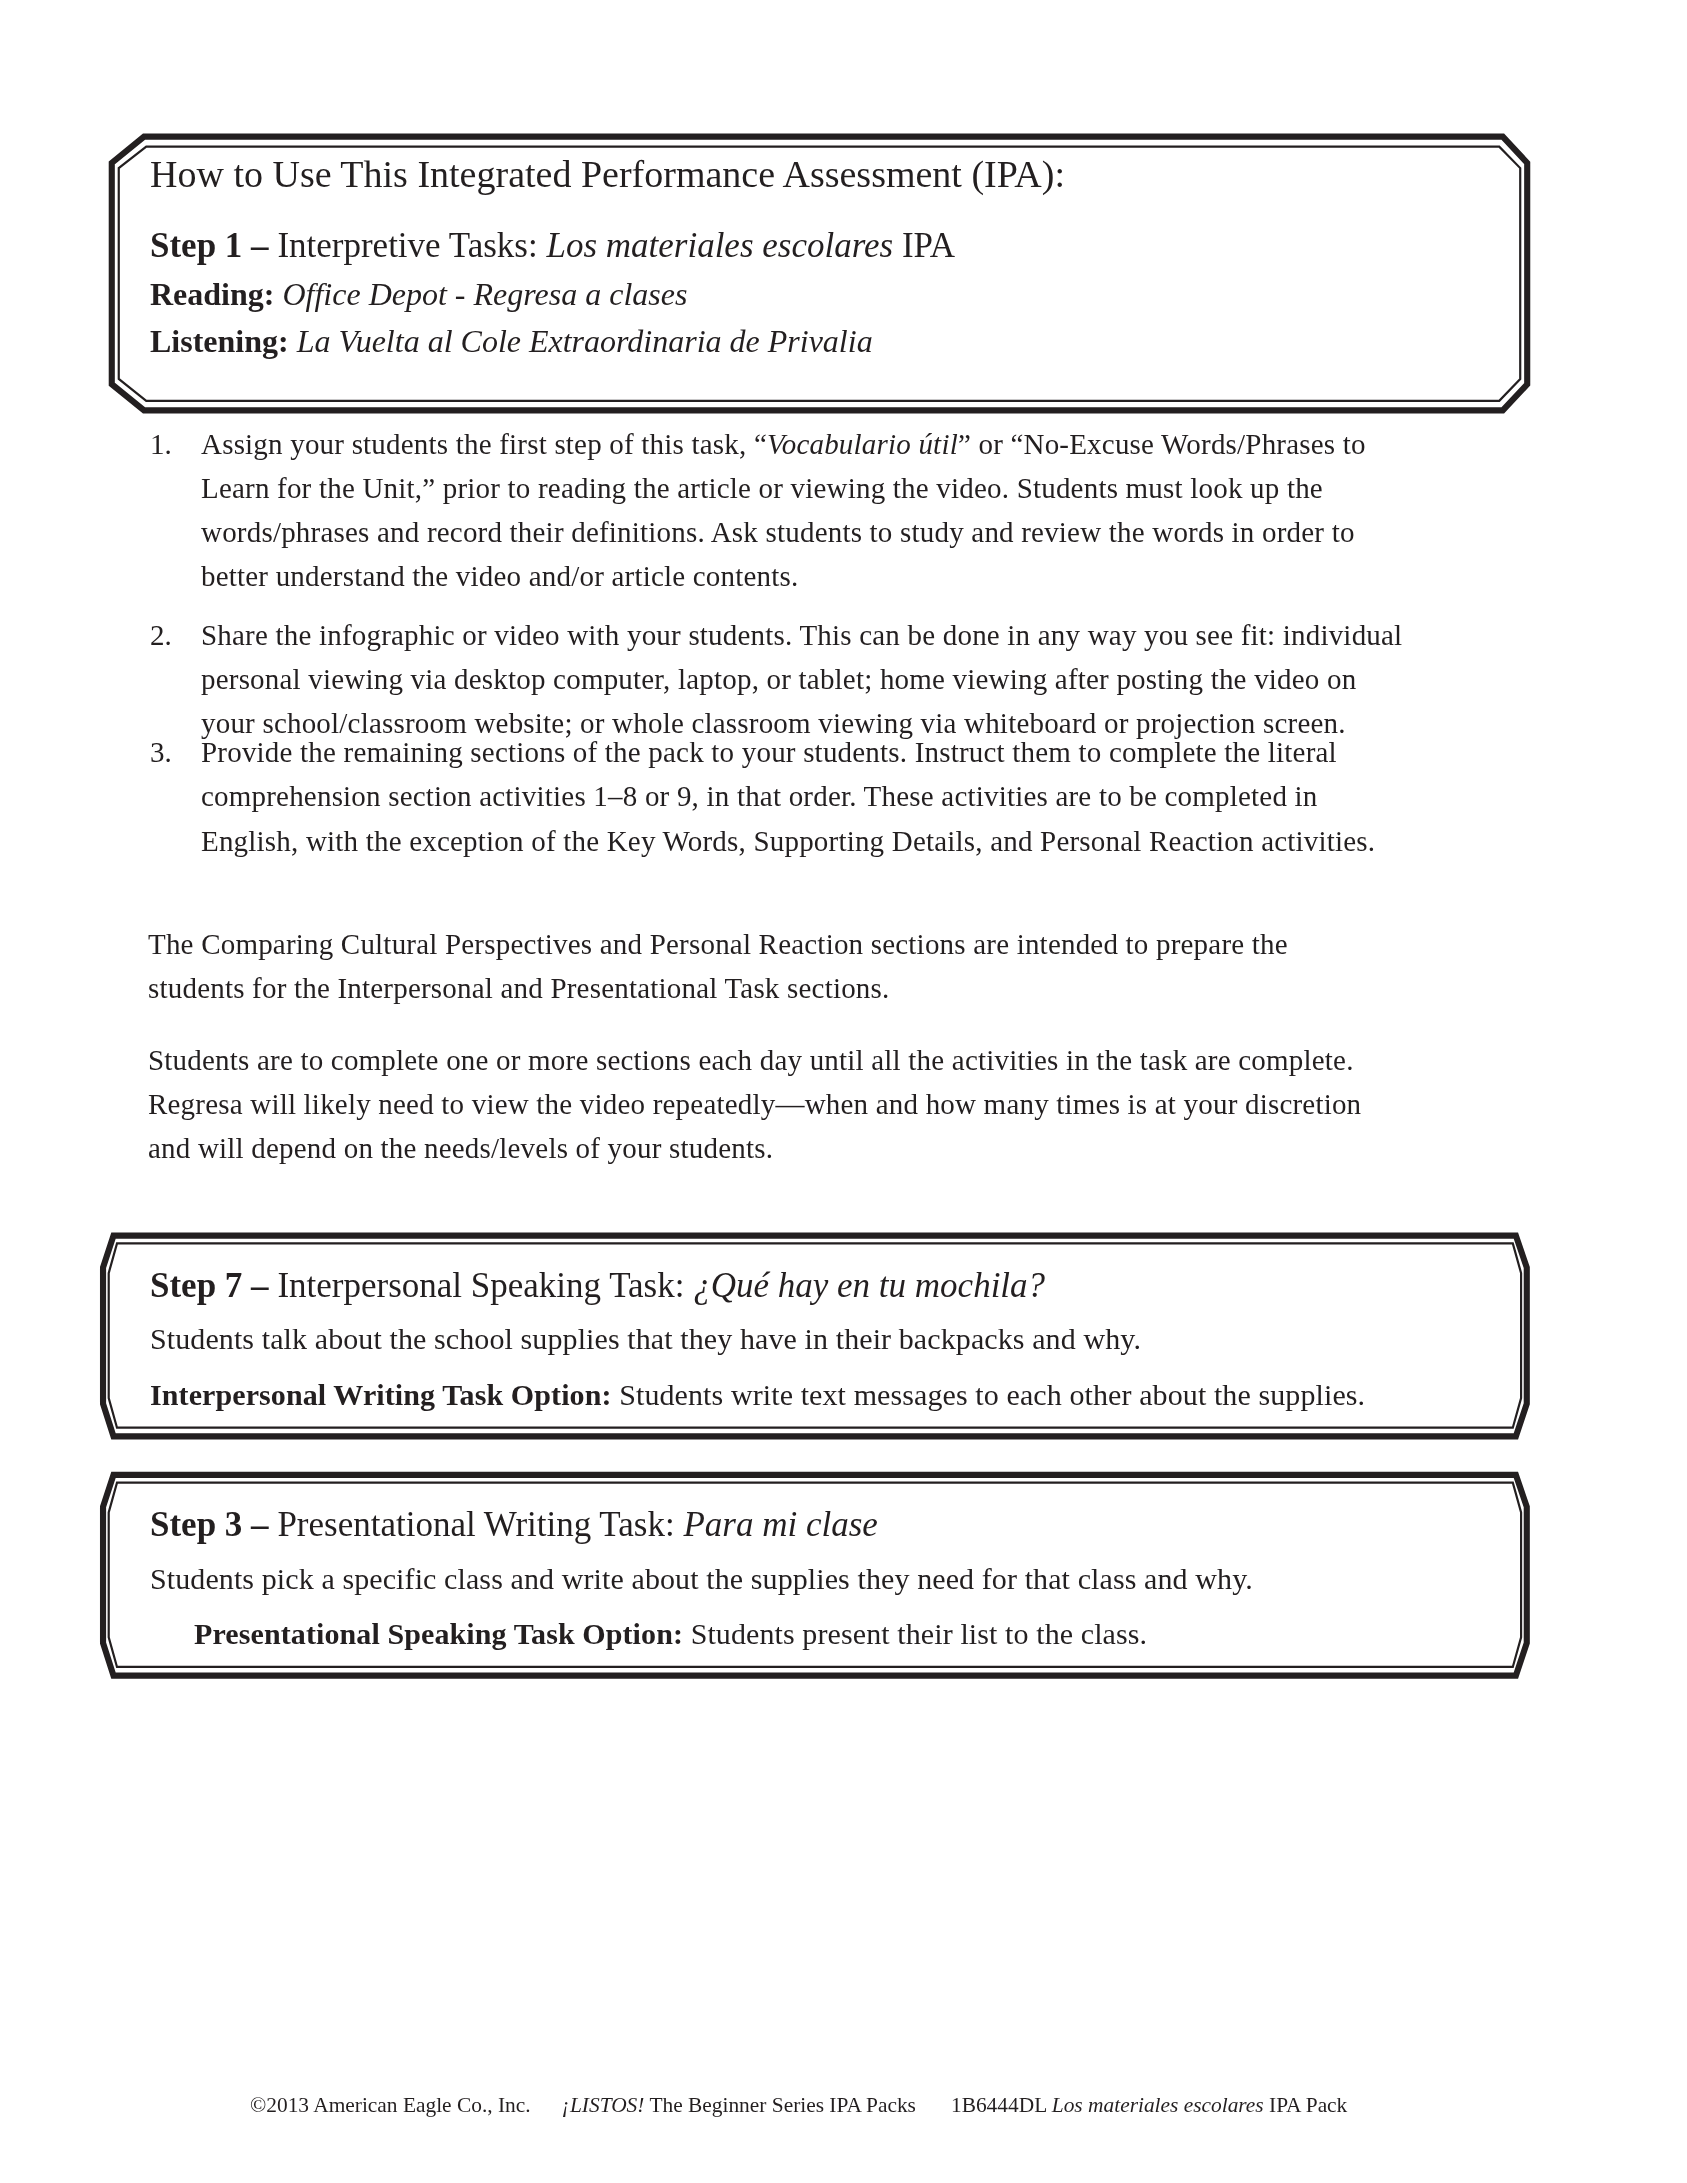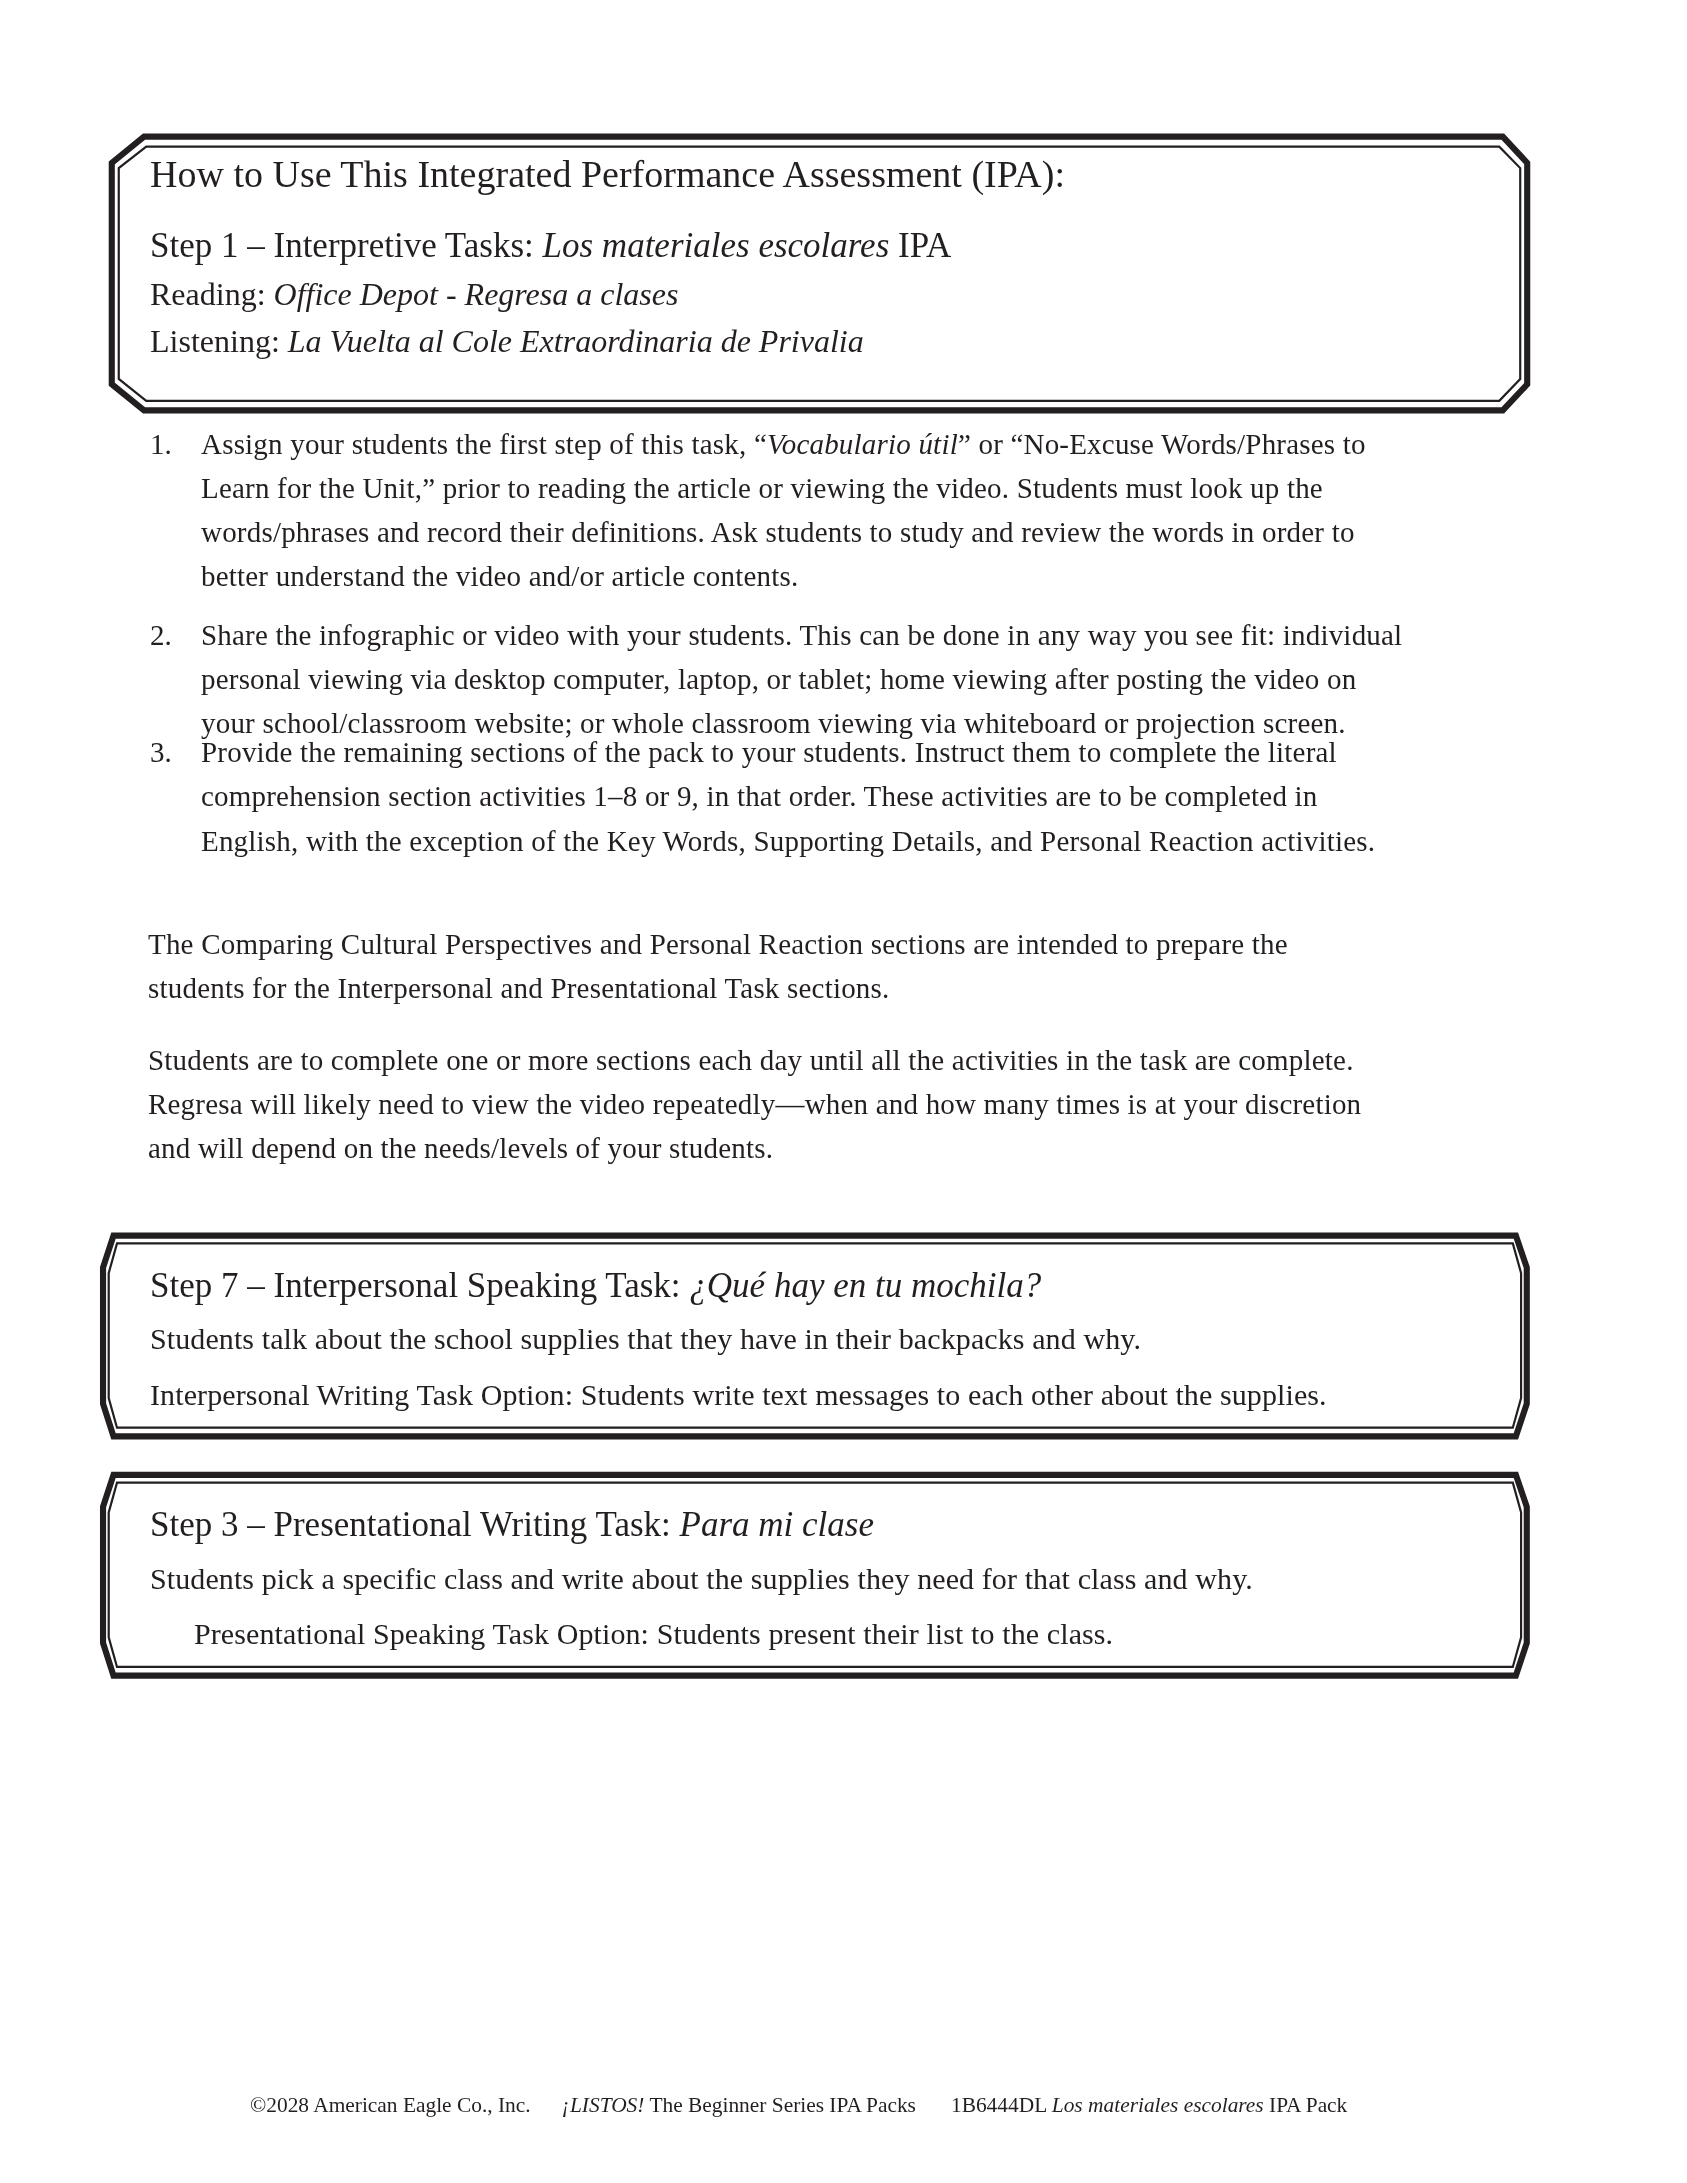--- a/index.html
+++ b/index.html
@@ -1,21 +1,21 @@
 <!DOCTYPE html>
 <html style="font-size:7px"><head>
 <meta charset="utf-8">
 <style>
   html, body { margin: 0; padding: 0; background: #ffffff; }
   body { width: 1687px; height: 2183px; position: relative; overflow: hidden;
          font-family: "Liberation Serif", "DejaVu Serif", serif; color: #231f20; }
   .frame { position: absolute; left: 0; top: 0; width: 1687px; height: 2183px; pointer-events: none; }
   .frame polygon { fill: none; stroke: #231f20; }
   .line { position: absolute; white-space: nowrap; line-height: 1; }
-  .b { font-weight: normal; }
+  .b { font-weight: bold; }
   .i { font-style: italic; }
   .title { font-size: 38px; font-weight: normal; }
   .stephead { font-size: 35px; }
   .src { font-size: 32px; }
   .body { font-size: 29px; letter-spacing: 0.2px; }
   .boxtext { font-size: 30px; letter-spacing: 0.1px; }
   .num { position: absolute; font-size: 29px; line-height: 1; }
   .footer { font-size: 21.4px; }
   .gap { display: inline-block; }
 </style>
@@ -112,18 +112,18 @@
     <span class="i">Para mi clase</span>
   </div>
   <div class="line boxtext" style="left:150px; top:1564px;">Students pick a specific class and write about the supplies they need for that class and why.</div>
   <div class="line boxtext" style="left:150px; top:1619px;margin-left:44px;">
     <span class="b">Presentational Speaking Task Option:</span>
     <span>Students present their list to the class.</span>
   </div>
 </div>
 
 <div class="line footer" style="left:250px; top:2095px;">
-  <span>©2028 American Eagle Co., Inc.</span><span class="gap" style="width:31px"></span><span class="i">¡LISTOS!</span>
+  <span>©2013 American Eagle Co., Inc.</span><span class="gap" style="width:31px"></span><span class="i">¡LISTOS!</span>
   <span>The Beginner Series IPA Packs</span><span class="gap" style="width:35px"></span><span>1B6444DL</span>
   <span class="i">Los materiales escolares</span>
   <span>IPA Pack</span>
 </div>
 
 
 </body></html>

